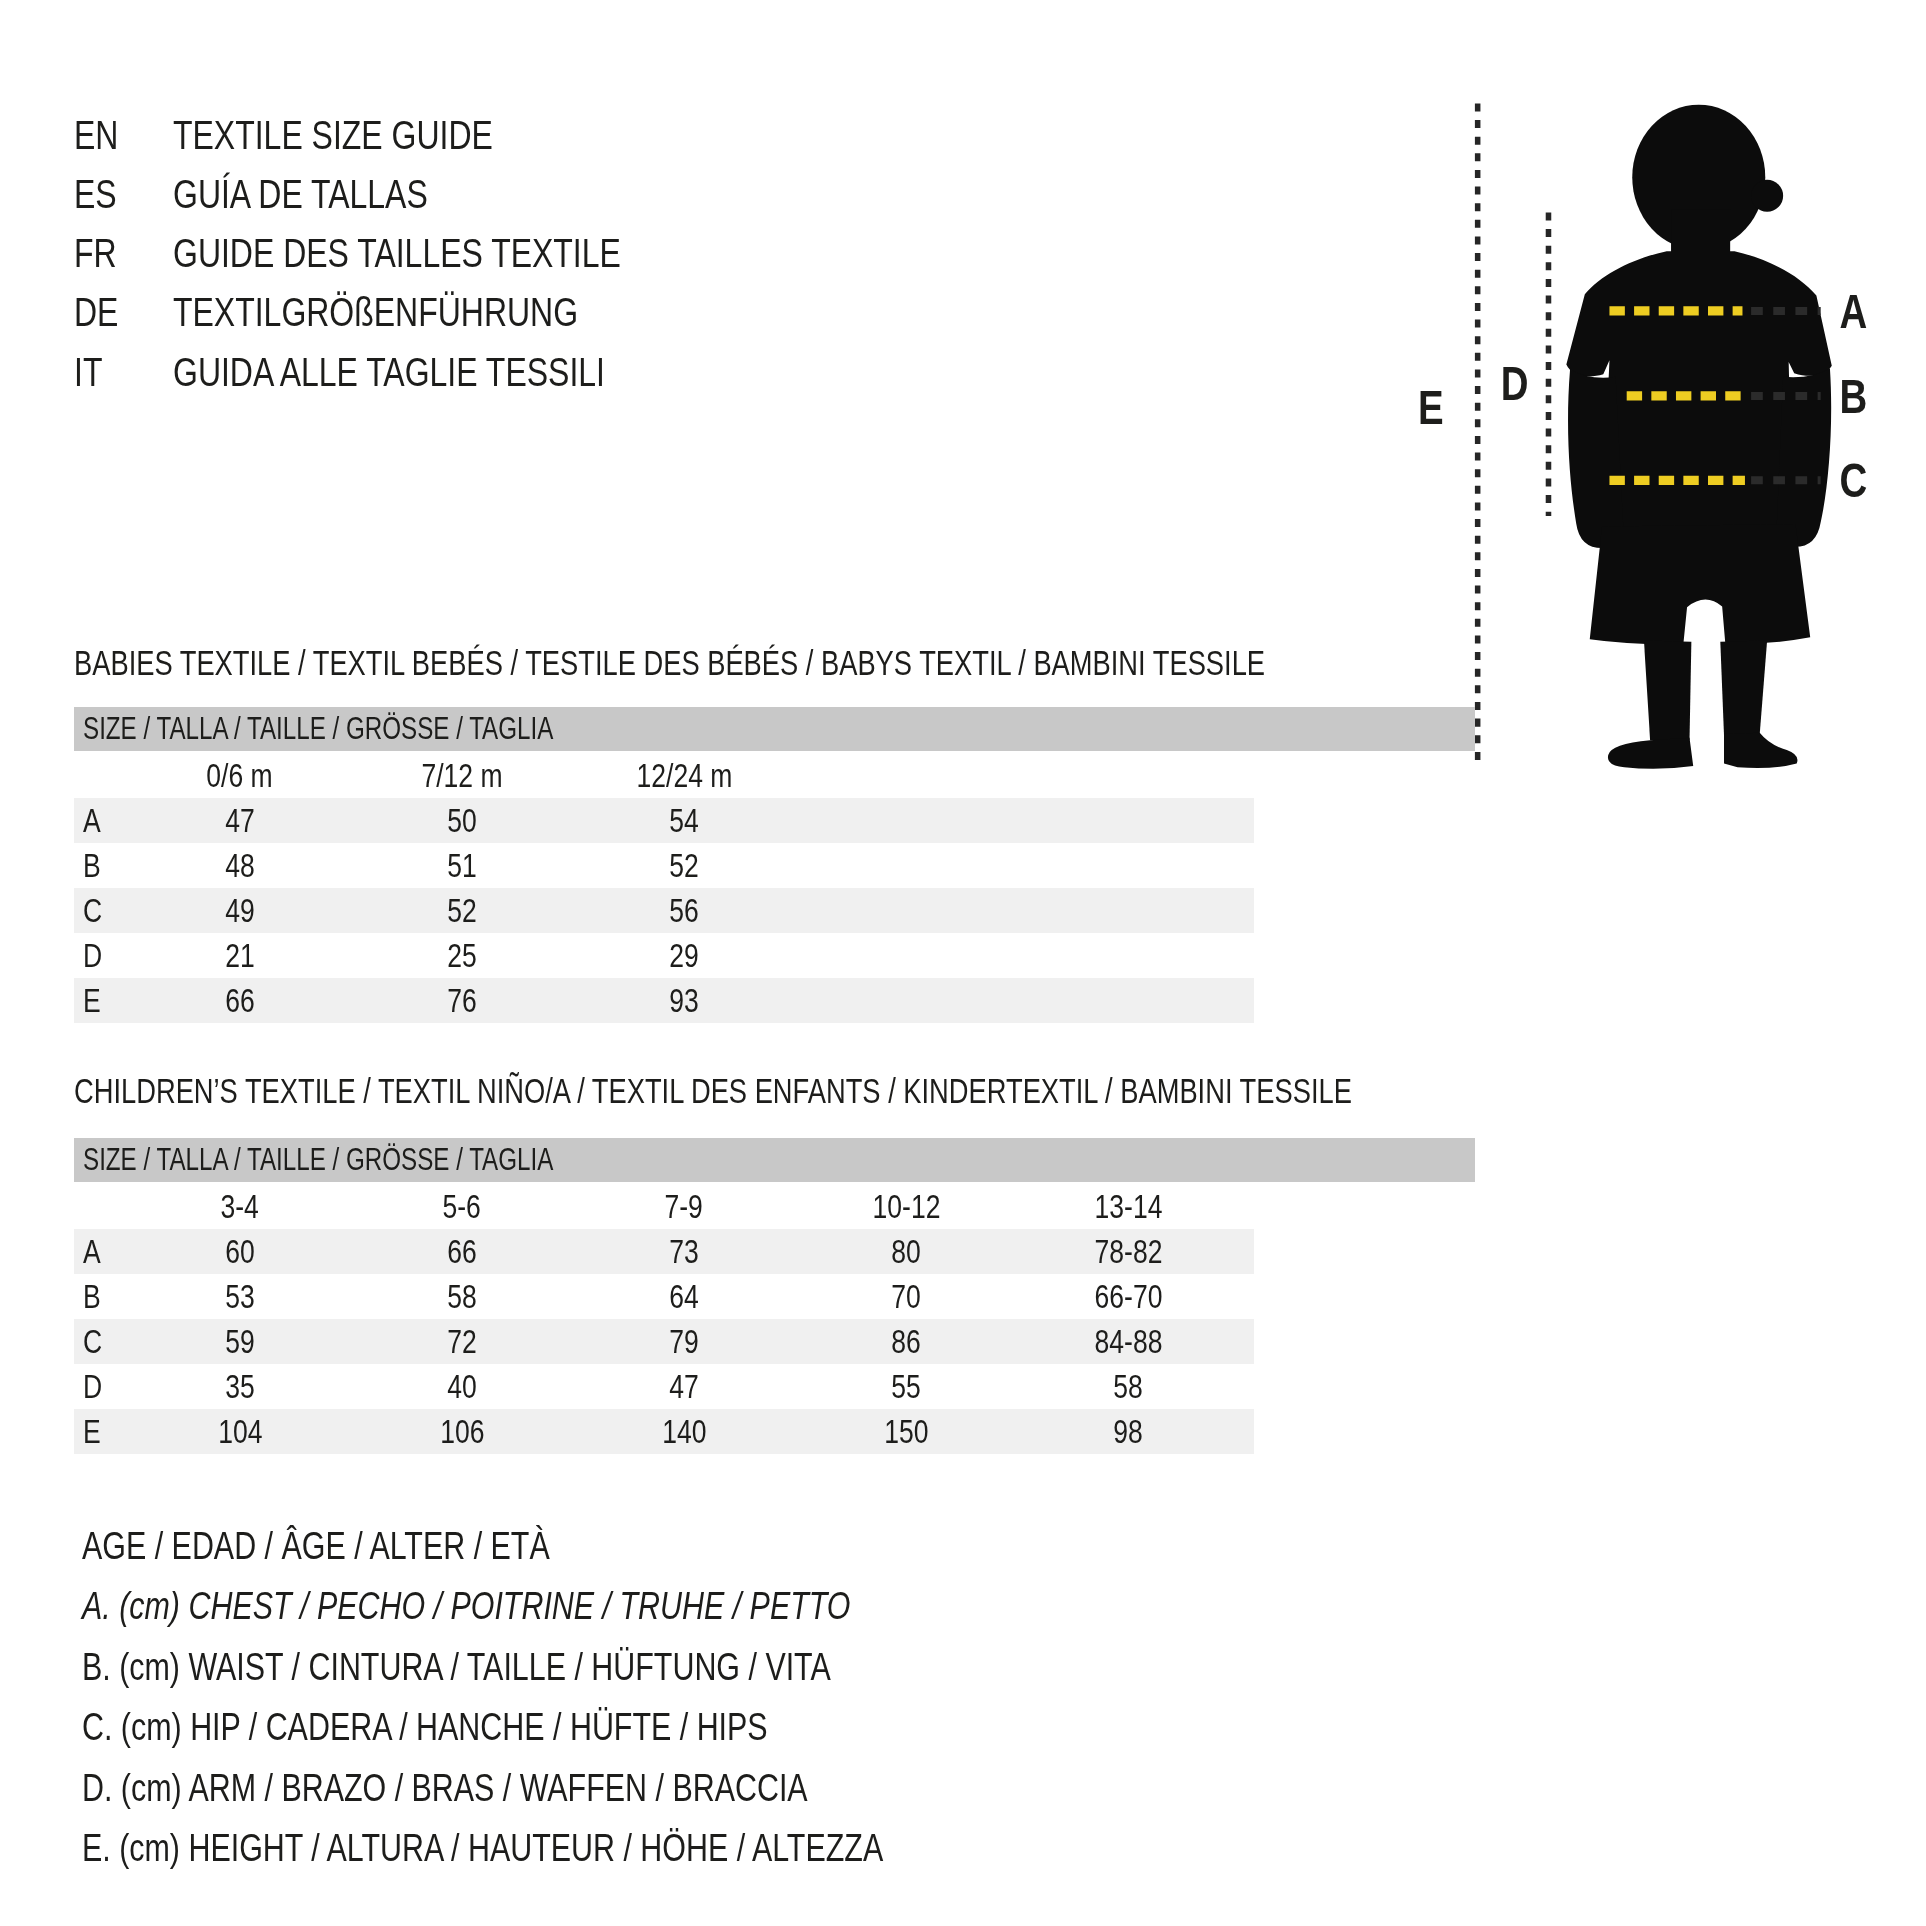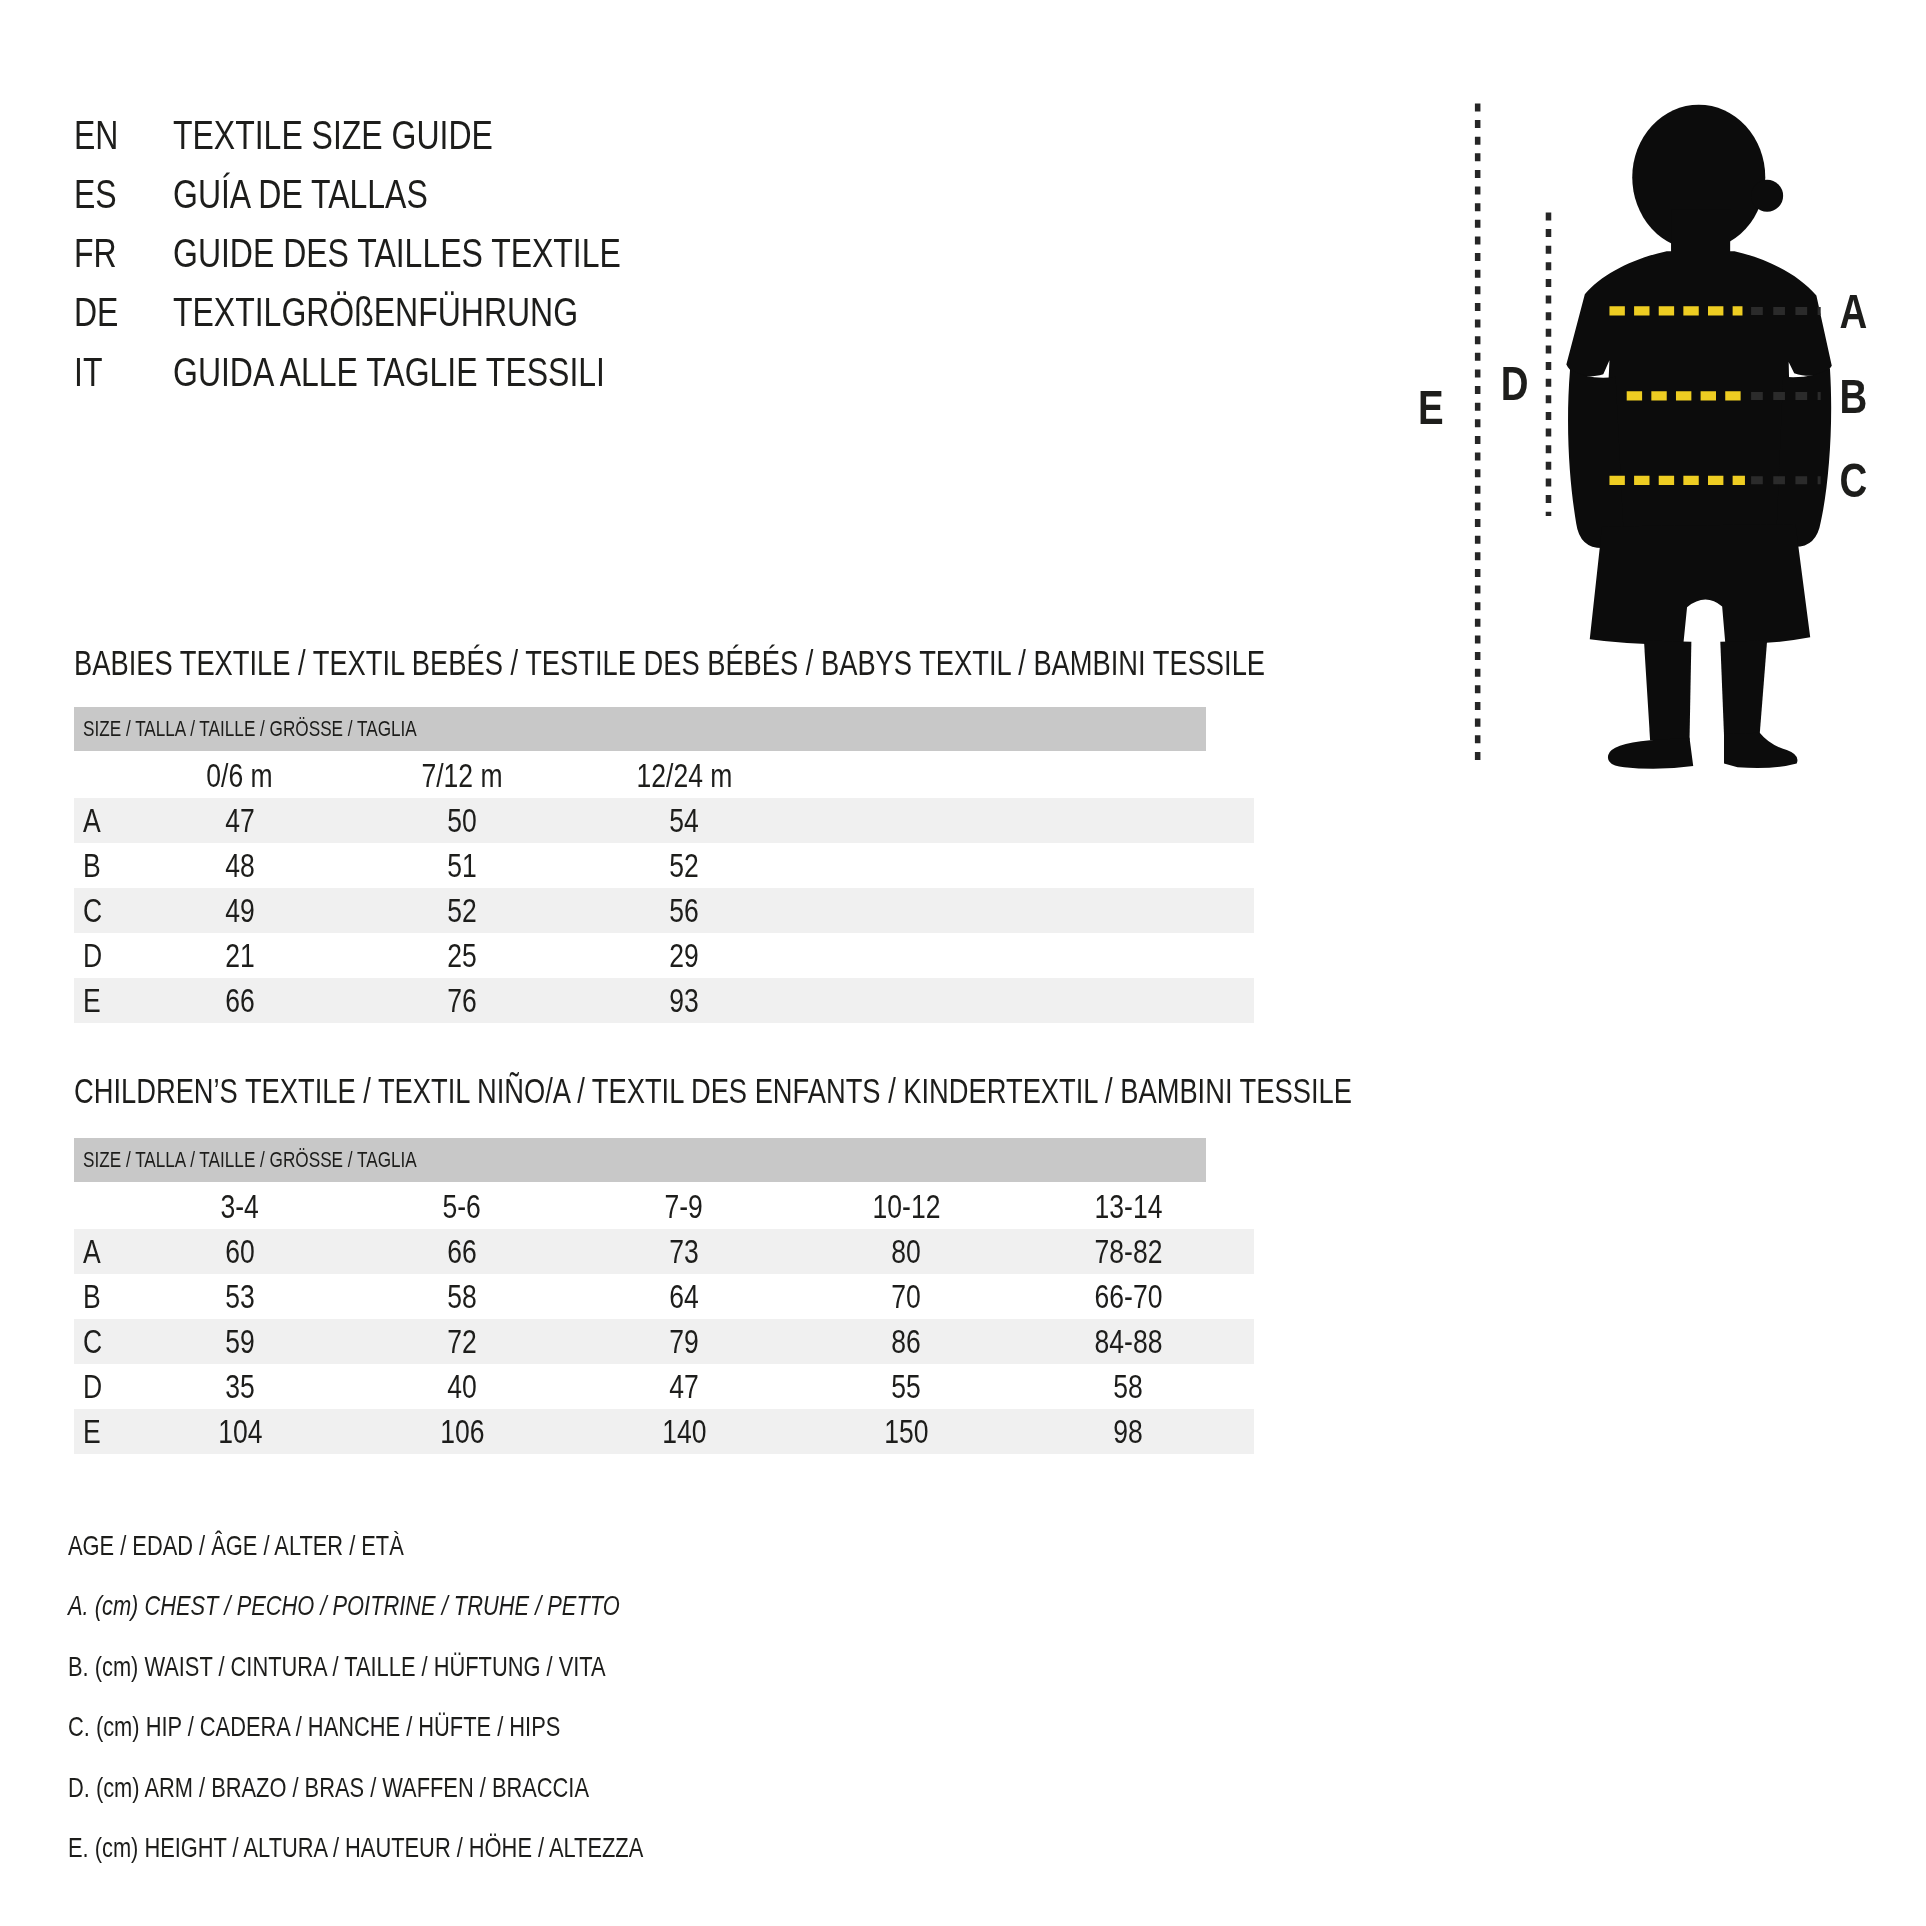--- a/index.html
+++ b/index.html
@@ -15,32 +15,32 @@
   .langs { position:absolute; left:0; top:106px; }
   .lang-line { position:absolute; left:0; height:59px; line-height:59px; font-size:41px; }
   .lang-code  { position:absolute; left:74px; }
   .lang-title { position:absolute; left:173px; }
 
   
   .section-title { position:absolute; left:74px; height:44px; line-height:44px; font-size:35px; }
 
   
   .size-bar {
-    position:absolute; left:74px; width:1132px; height:44px; background:#c8c8c8;
-    line-height:44px; font-size:22px; padding-left:8.6px; box-sizing:border-box;
+    position:absolute; left:74px; width:1401px; height:44px; background:#c8c8c8;
+    line-height:44px; font-size:31px; padding-left:8.6px; box-sizing:border-box;
   }
   .trow { position:absolute; left:74px; width:1180px; height:45px; display:flex; align-items:center; font-size:34px; }
   .trow.stripe { background:#f0f0f0; }
   .trow .rlabel { width:55px; padding-left:8.6px; box-sizing:border-box; }
   .trow .cell   { width:222px; text-align:center; }
   .colhead { font-size:34px; }
 
   
   .legend { position:absolute; left:0; top:1516px; }
-  .legend-line { position:absolute; left:68px; height:60px; line-height:60px; font-size:28px; }
+  .legend-line { position:absolute; left:82px; height:60px; line-height:60px; font-size:39px; }
 
   
   .figure-wrap { position:absolute; left:1405px; top:86px; width:521px; height:727px; }
 </style>
 </head>
 <body>
 
 <div class="page">
 
   <div class="langs">

